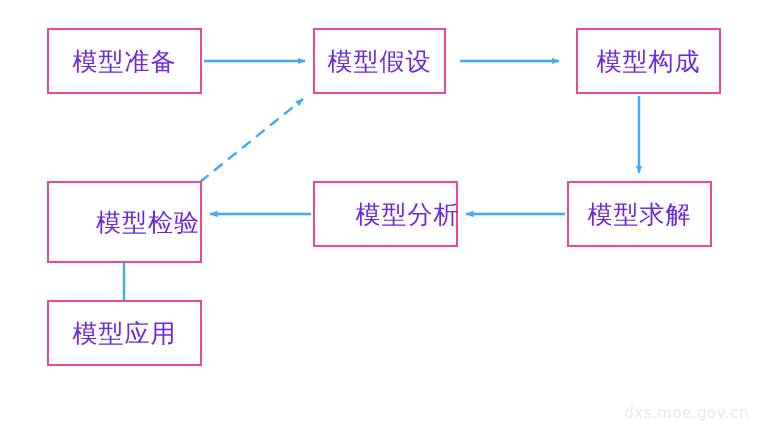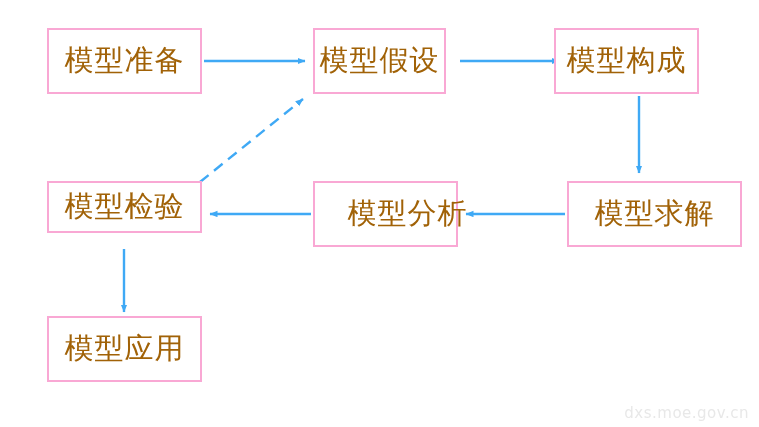--- a/index.html
+++ b/index.html
@@ -17,27 +17,27 @@
   #diagram {
     position: absolute;
     left: 0;
     top: 0;
     width: 759px;
     height: 427px;
   }
   .node {
     position: absolute;
     box-sizing: border-box;
-    border: 2px solid #f9a8d4;
+    border: 2px solid #ec4899;
     background: #ffffff;
     display: flex;
     align-items: center;
     justify-content: center;
-    color: #a16207;
-    font-size: 29px;
+    color: #6d28d9;
+    font-size: 25px;
     letter-spacing: 1px;
     font-family: "DejaVu Sans", "Liberation Sans", sans-serif;
     white-space: nowrap;
   }
   .watermark {
     position: absolute;
     right: 10px;
     bottom: 5px;
     color: #e8e8e8;
     font-size: 15px;
@@ -81,35 +81,35 @@
   </svg>
 
   <div class="node" style="left:47px; top:28px; width:155px; height:66px;">
     <span>模型准备</span>
   </div>
 
   <div class="node" style="left:313px; top:28px; width:133px; height:66px;">
     <span>模型假设</span>
   </div>
 
-  <div class="node" style="left:554px; top:28px; width:145px; height:66px;">
+  <div class="node" style="left:576px; top:28px; width:145px; height:66px;">
     <span>模型构成</span>
   </div>
 
-  <div class="node" style="left:567px; top:181px; width:175px; height:66px;">
+  <div class="node" style="left:567px; top:181px; width:145px; height:66px;">
     <span>模型求解</span>
   </div>
 
   <div class="node" style="left:313px; top:181px; width:145px; height:66px;padding-left:44px;">
     <span>模型分析</span>
   </div>
 
-  <div class="node" style="left:47px; top:181px; width:155px; height:52px;">
+  <div class="node" style="left:47px; top:181px; width:155px; height:82px;justify-content:flex-end;">
     <span>模型检验</span>
   </div>
 
-  <div class="node" style="left:47px; top:316px; width:155px; height:66px;">
+  <div class="node" style="left:47px; top:300px; width:155px; height:66px;">
     <span>模型应用</span>
   </div>
 
   <div class="watermark">dxs.moe.gov.cn</div>
 
 </div>
 
 </body></html>

